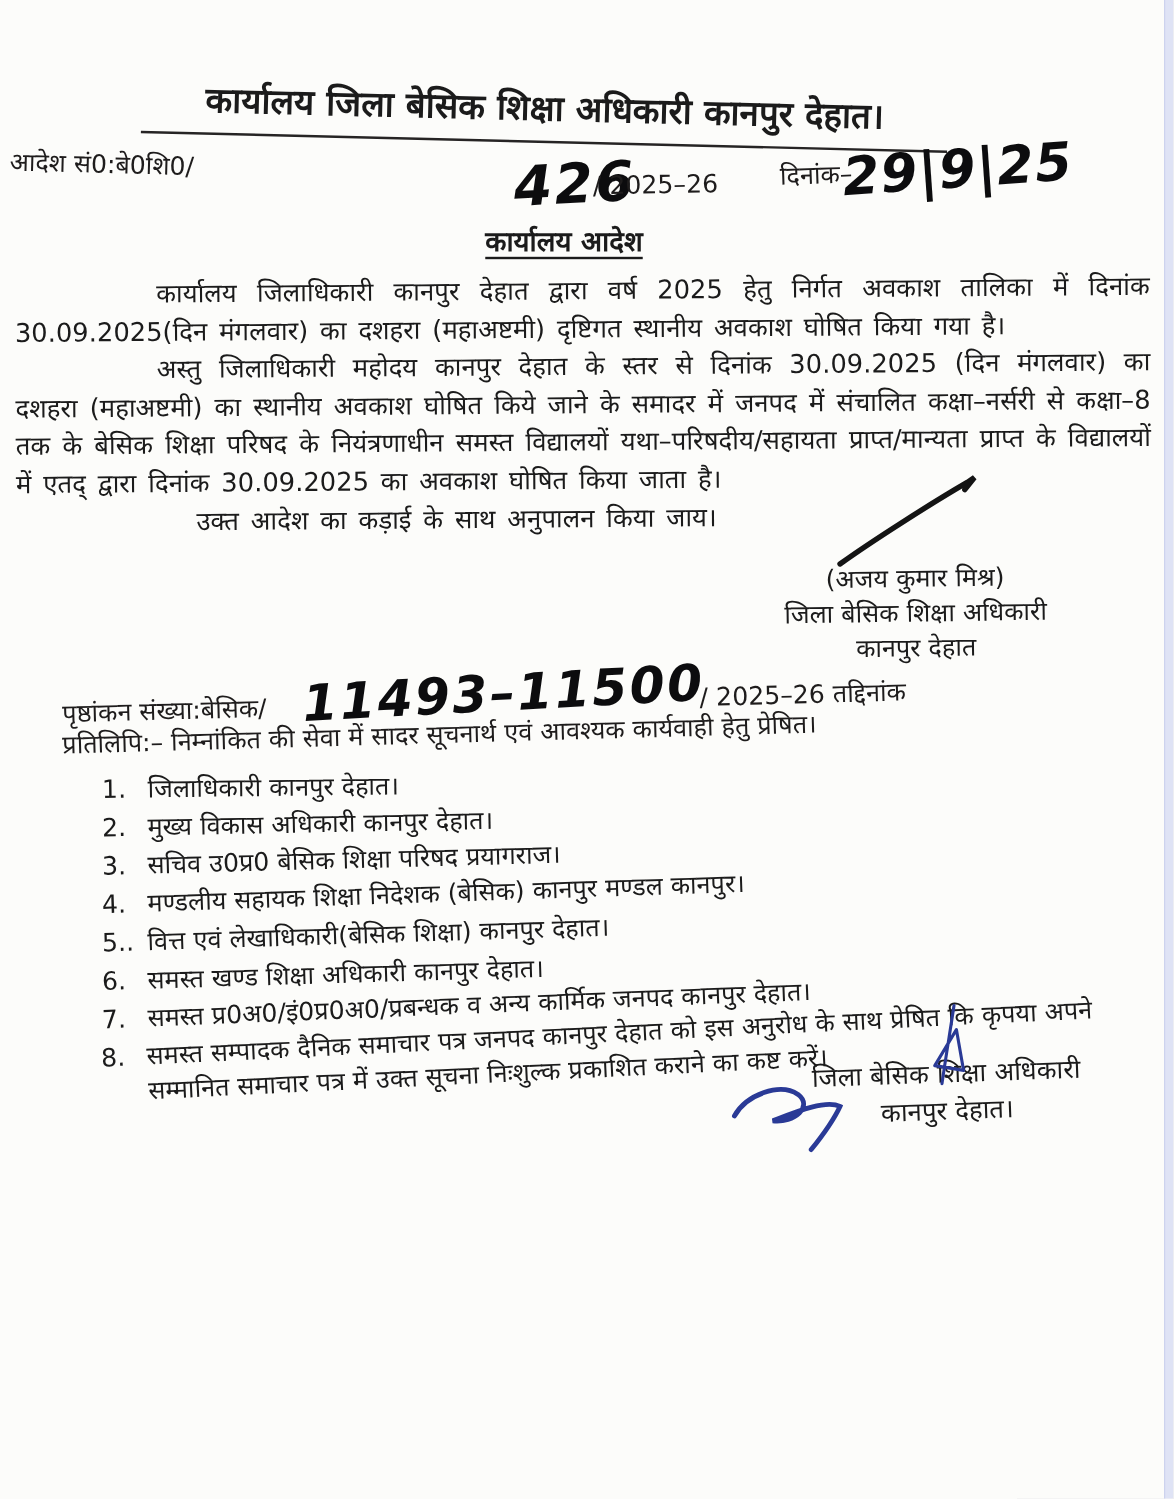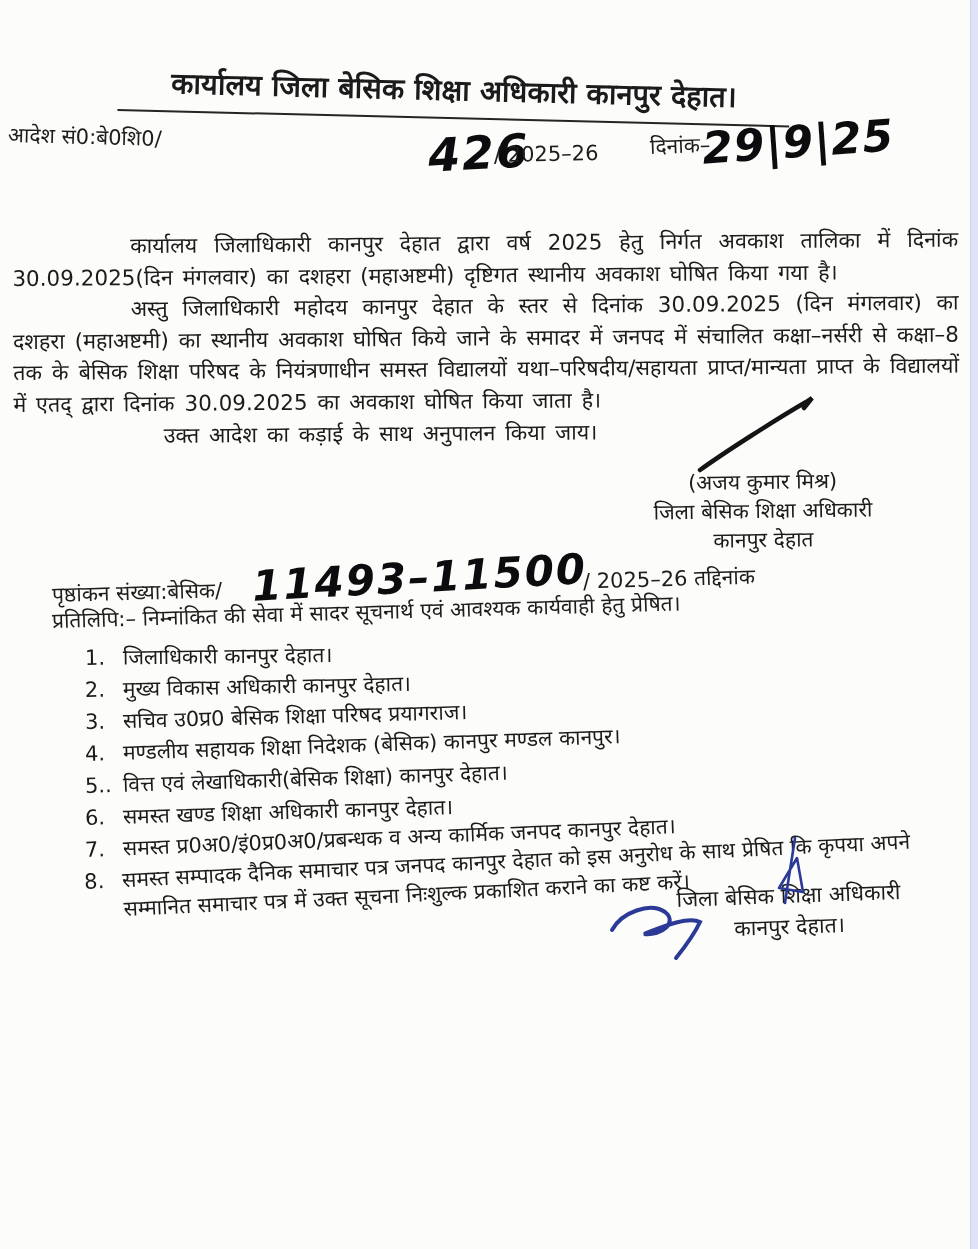--- a/index.html
+++ b/index.html
@@ -81,20 +81,21 @@
 <div id="page">
 
   <div id="office-title" class="abs">कार्यालय जिला बेसिक शिक्षा अधिकारी कानपुर देहात।</div>
 
   <div id="order-label" class="abs printed">आदेश सं0:बे0शि0/</div>
   <div id="order-number" class="abs hand">426</div>
   <div id="order-year" class="abs printed">/ 2025–26</div>
   <div id="date-label" class="abs printed">दिनांक–</div>
   <div id="date-value" class="abs hand">29|9|25</div>
 
+  <div id="subject-heading" class="abs">कार्यालय आदेश</div>
 
   <div id="body-text" class="abs">
     <p id="para-1">कार्यालय जिलाधिकारी कानपुर देहात द्वारा वर्ष 2025 हेतु निर्गत अवकाश तालिका में दिनांक 30.09.2025(दिन मंगलवार) का दशहरा (महाअष्टमी) दृष्टिगत स्थानीय अवकाश घोषित किया गया है।</p>
     <p id="para-2">अस्तु जिलाधिकारी महोदय कानपुर देहात के स्तर से दिनांक 30.09.2025 (दिन मंगलवार) का दशहरा (महाअष्टमी) का स्थानीय अवकाश घोषित किये जाने के समादर में जनपद में संचालित कक्षा–नर्सरी से कक्षा–8 तक के बेसिक शिक्षा परिषद के नियंत्रणाधीन समस्त विद्यालयों यथा–परिषदीय/सहायता प्राप्त/मान्यता प्राप्त के विद्यालयों में एतद् द्वारा दिनांक 30.09.2025 का अवकाश घोषित किया जाता है।</p>
     <p id="compliance-line">उक्त आदेश का कड़ाई के साथ अनुपालन किया जाय।</p>
   </div>
 
   <div id="signatory-block" class="abs">
     <div>(अजय कुमार मिश्र)</div>
     <div>जिला बेसिक शिक्षा अधिकारी</div>

